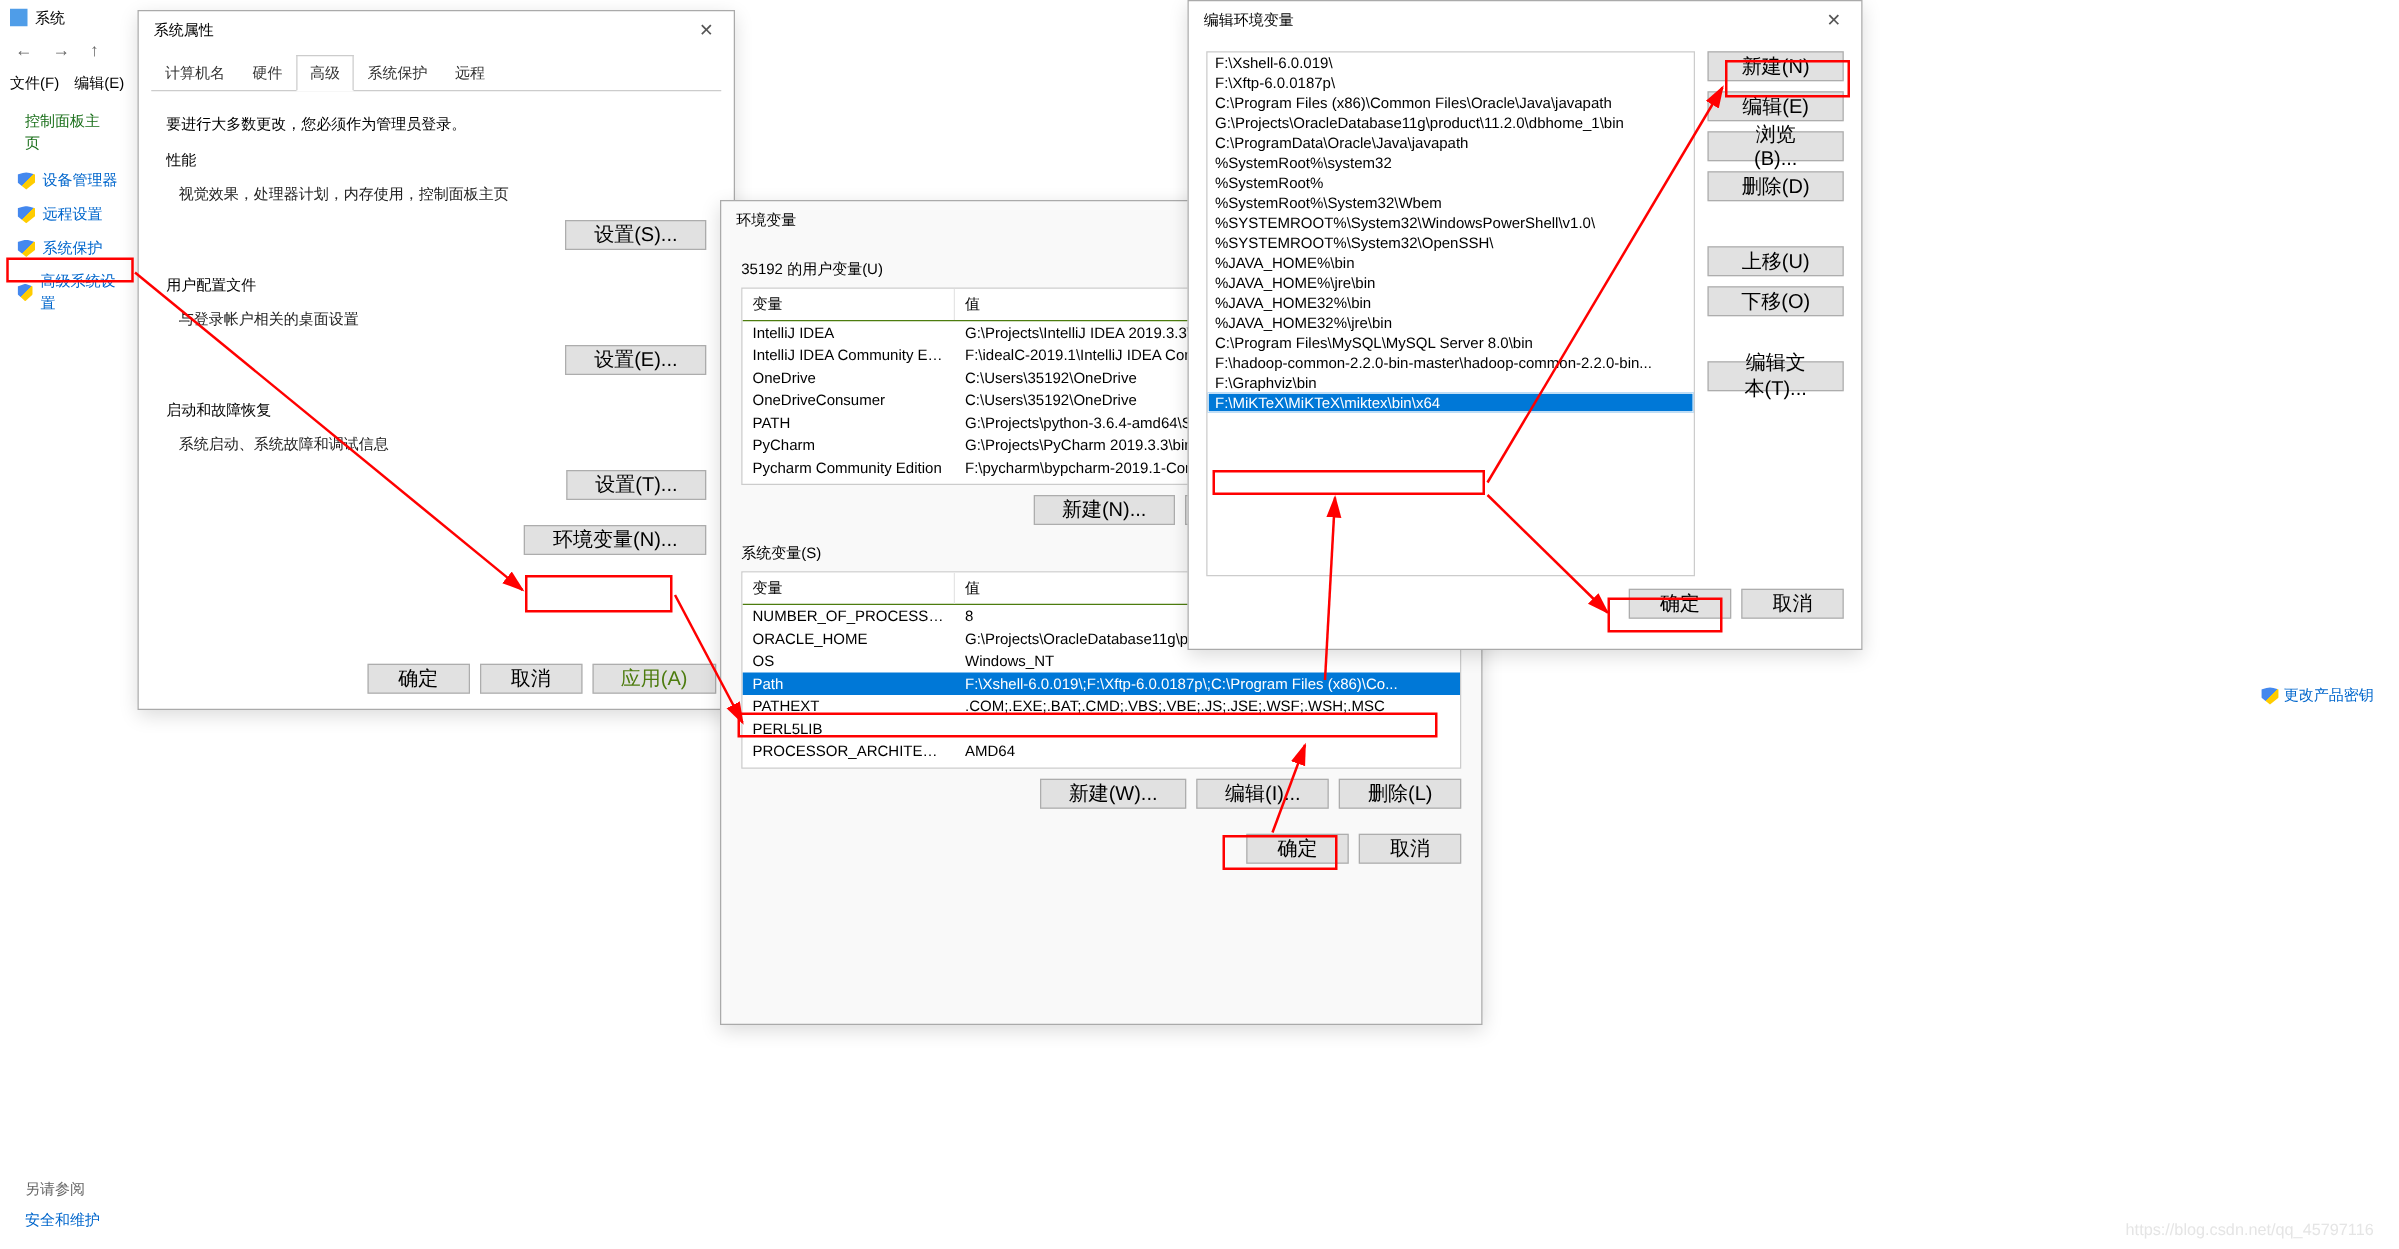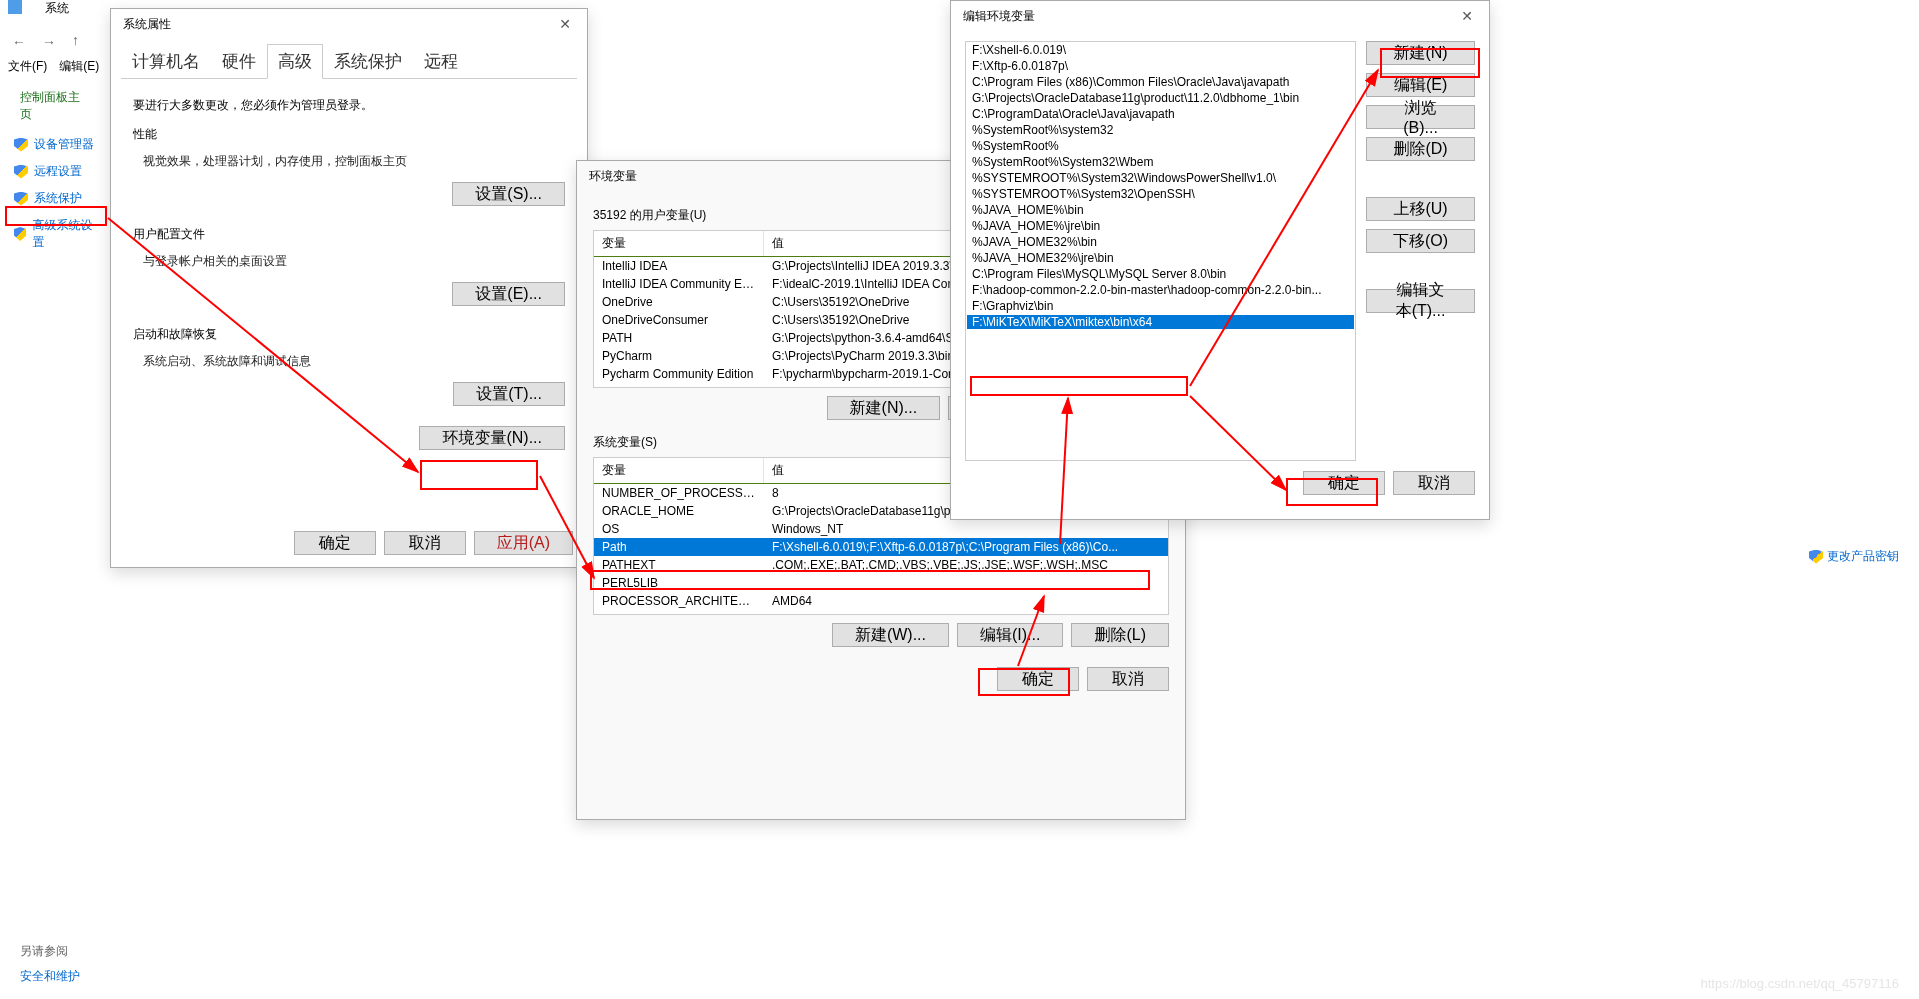--- a/index.html
+++ b/index.html
@@ -18,21 +18,21 @@
   background: #fff;
   border: 1px solid #aaa;
   box-shadow: 0 5px 15px rgba(0,0,0,0.15);
 }
 
 
 .sys-panel {
   left: 0; top: 0; width: 110px; height: 790px; border: none;
 }
 .sys-panel .titlebar {
-  height: 28px; display: flex; padding: 0 8px; gap: 23px;
+  height: 28px; display: flex; align-items: center; padding: 0 8px; gap: 6px;
 }
 .sys-panel .titlebar .ico { width: 14px; height: 14px; background: #4f9de8; display: inline-block; }
 .sys-panel .nav-row {
   display: flex; gap: 16px; padding: 4px 12px; color: #666;
 }
 .sys-panel .nav-row span { font-size: 14px; }
 .sys-panel .menubar {
   padding: 6px 8px; font-size: 12px; display: flex; gap: 12px;
 }
 .sys-panel .side-link {
@@ -56,41 +56,41 @@
 
 .sysprops {
   left: 110px; top: 8px; width: 478px; height: 560px; background: #fff;
 }
 .dlg-title {
   height: 30px; display: flex; align-items: center; justify-content: space-between;
   padding: 0 8px 0 12px; font-size: 12px;
 }
 .close-x { font-size: 14px; color: #555; padding: 2px 8px; cursor: pointer; }
 .tabs {
-  display: flex; border-bottom: 1px solid #ccc; margin: 4px 10px 0 10px; font-size: 17px; text-align: center;
+  display: flex; border-bottom: 1px solid #ccc; margin: 4px 10px 0 10px; font-size: 12px; text-align: center;
 }
 .tab {
   padding: 5px 10px; border: 1px solid transparent; border-bottom: none; position: relative; top: 1px;
   color: #333; cursor: pointer;
 }
 .tab.active {
   border-color: #ccc; background: #fff; border-bottom: 1px solid #fff;
 }
 .sysprops .body { padding: 12px 22px; font-size: 12px; }
 .sysprops .msg { margin: 6px 0 12px 0; }
 .groupbox { margin-bottom: 20px; }
 .groupbox .gb-title { margin-bottom: 6px; }
 .groupbox .gb-desc { padding: 4px 0 8px 10px; color: #222; }
 .btn-row { display: flex; justify-content: flex-end; margin-top: 4px; }
 .win-btn {
   min-width: 82px; height: 24px; border: 1px solid #adadad; background: #e1e1e1;
   font-size: 16px; padding: 0 22px; cursor: pointer; font-family: inherit;
   display: inline-flex; align-items: center; justify-content: center;
 }
-.win-btn.disabled { color: #b91c1c; }
+.win-btn.disabled { color: #4d7c0f; }
 .sysprops .footer {
   position: absolute; bottom: 12px; right: 14px; display: flex; gap: 8px;
 }
 
 
 .envvars {
   left: 576px; top: 160px; width: 610px; height: 660px; background: #f9f9f9;
 }
 .envvars .body { padding: 10px 16px; }
 .envvars .sect-label { margin: 6px 0 6px 0; }

